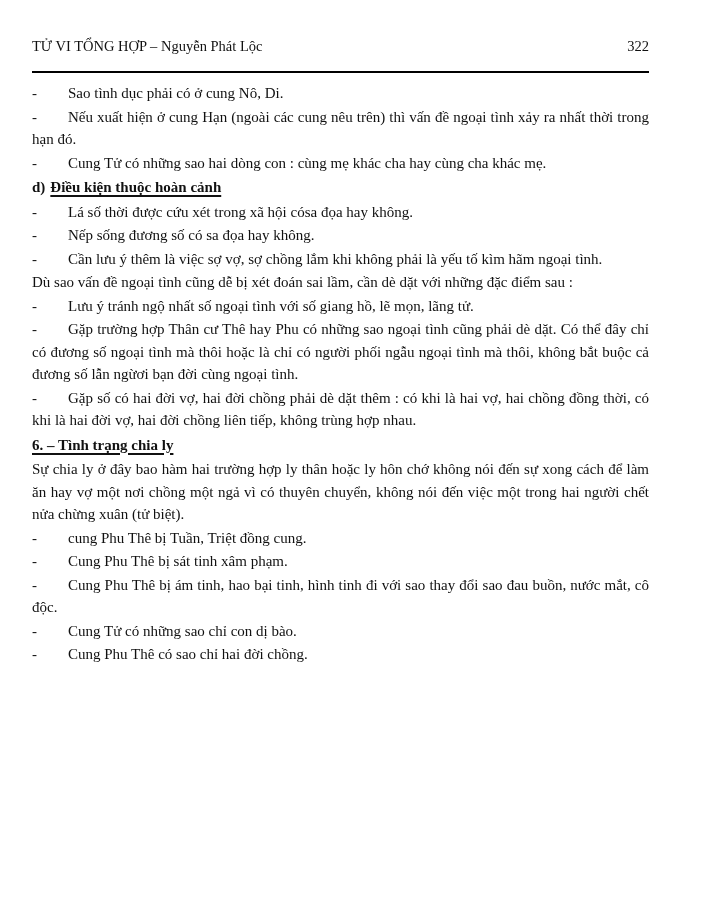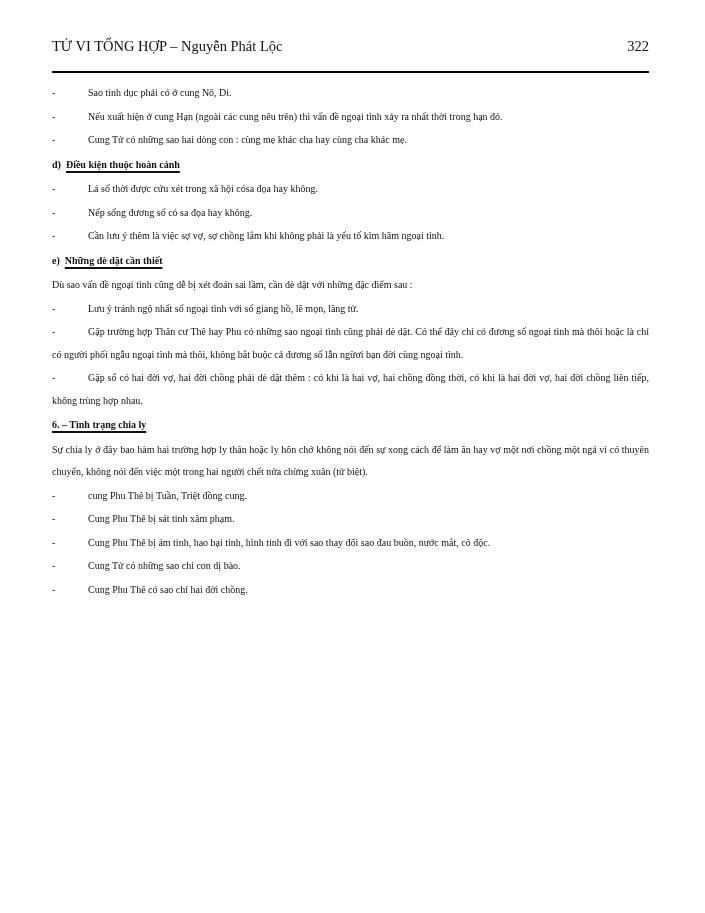--- a/index.html
+++ b/index.html
@@ -7,37 +7,37 @@
   body {
     width: 705px;
     height: 913px;
     font-family: "Liberation Serif", serif;
     color: #111111;
     overflow: hidden;
   }
   .page {
     width: 705px;
     height: 913px;
-    padding: 36px 56px 0 52px;
+    padding: 36px 56px 0 32px;
     background: #ffffff;
   }
   .header {
     display: flex;
     justify-content: space-between;
     align-items: baseline;
     font-size: 14.5px;
     line-height: 20px;
   }
   .rule {
     border: none;
     border-top: 2px solid #000000;
     margin: 15px 0 9px 0;
   }
   .content p {
-    font-size: 10px;
+    font-size: 15px;
     line-height: 22.5px;
     text-align: justify;
     margin: 0 0 1px 0;
   }
   .bullet .dash {
     display: inline-block;
     width: 36px;
   }
   .heading {
     font-weight: bold;
@@ -63,21 +63,20 @@
   </div>
   <hr class="rule">
   <div class="content">
       <p class="bullet"><span class="dash">-</span><span>Sao tình dục phải có ở cung Nô, Di.</span></p>
       <p class="bullet"><span class="dash">-</span><span>Nếu xuất hiện ở cung Hạn (ngoài các cung nêu trên) thì vấn đề ngoại tình xảy ra nhất thời trong hạn đó.</span></p>
       <p class="bullet"><span class="dash">-</span><span>Cung Tử có những sao hai dòng con : cùng mẹ khác cha hay cùng cha khác mẹ.</span></p>
       <p class="heading"><span class="h-prefix">d)</span><span class="h-text">Điều kiện thuộc hoàn cảnh</span></p>
       <p class="bullet"><span class="dash">-</span><span>Lá số thời được cứu xét trong xã hội cósa đọa hay không.</span></p>
       <p class="bullet"><span class="dash">-</span><span>Nếp sống đương số có sa đọa hay không.</span></p>
       <p class="bullet"><span class="dash">-</span><span>Cần lưu ý thêm là việc sợ vợ, sợ chồng lắm khi không phải là yếu tố kìm hãm ngoại tình.</span></p>
-      <p class="heading"><span class="h-prefix">e)</span><span class="h-text">Những dè dặt cần thiết</span></p>
       <p class="para">Dù sao vấn đề ngoại tình cũng dễ bị xét đoán sai lầm, cần dè dặt với những đặc điểm sau :</p>
       <p class="bullet"><span class="dash">-</span><span>Lưu ý tránh ngộ nhất số ngoại tình với số giang hồ, lẽ mọn, lãng tử.</span></p>
       <p class="bullet"><span class="dash">-</span><span>Gặp trường hợp Thân cư Thê hay Phu có những sao ngoại tình cũng phải dè dặt. Có thể đây chỉ có đương số ngoại tình mà thôi hoặc là chỉ có người phối ngẫu ngoại tình mà thôi, không bắt buộc cả đương số lẫn ngừơi bạn đời cùng ngoại tình.</span></p>
       <p class="bullet"><span class="dash">-</span><span>Gặp số có hai đời vợ, hai đời chồng phải dè dặt thêm : có khi là hai vợ, hai chồng đồng thời, có khi là hai đời vợ, hai đời chồng liên tiếp, không trùng hợp nhau.</span></p>
       <p class="heading"><span class="h-text">6. – Tình trạng chia ly</span></p>
       <p class="para">Sự chia ly ở đây bao hàm hai trường hợp ly thân hoặc ly hôn chớ không nói đến sự xong cách để làm ăn hay vợ một nơi chồng một ngả vì có thuyên chuyển, không nói đến việc một trong hai người chết nửa chừng xuân (tử biệt).</p>
       <p class="bullet"><span class="dash">-</span><span>cung Phu Thê bị Tuần, Triệt đồng cung.</span></p>
       <p class="bullet"><span class="dash">-</span><span>Cung Phu Thê bị sát tinh xâm phạm.</span></p>
       <p class="bullet"><span class="dash">-</span><span>Cung Phu Thê bị ám tinh, hao bại tinh, hình tinh đi với sao thay đổi sao đau buồn, nước mắt, cô độc.</span></p>
       <p class="bullet"><span class="dash">-</span><span>Cung Tử có những sao chỉ con dị bào.</span></p>

